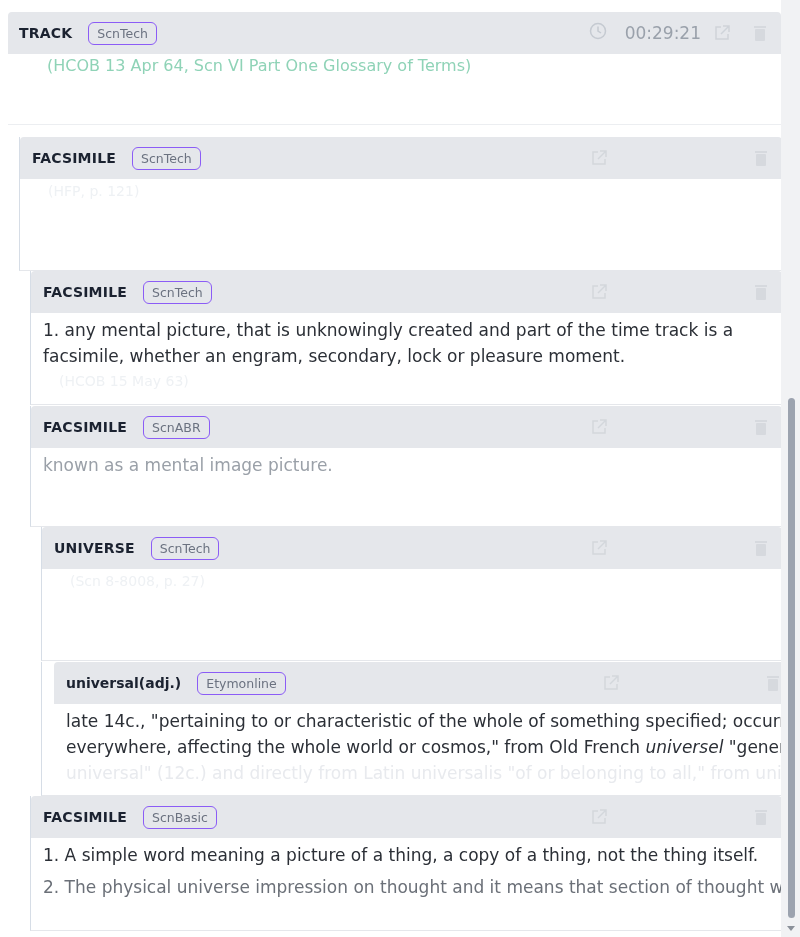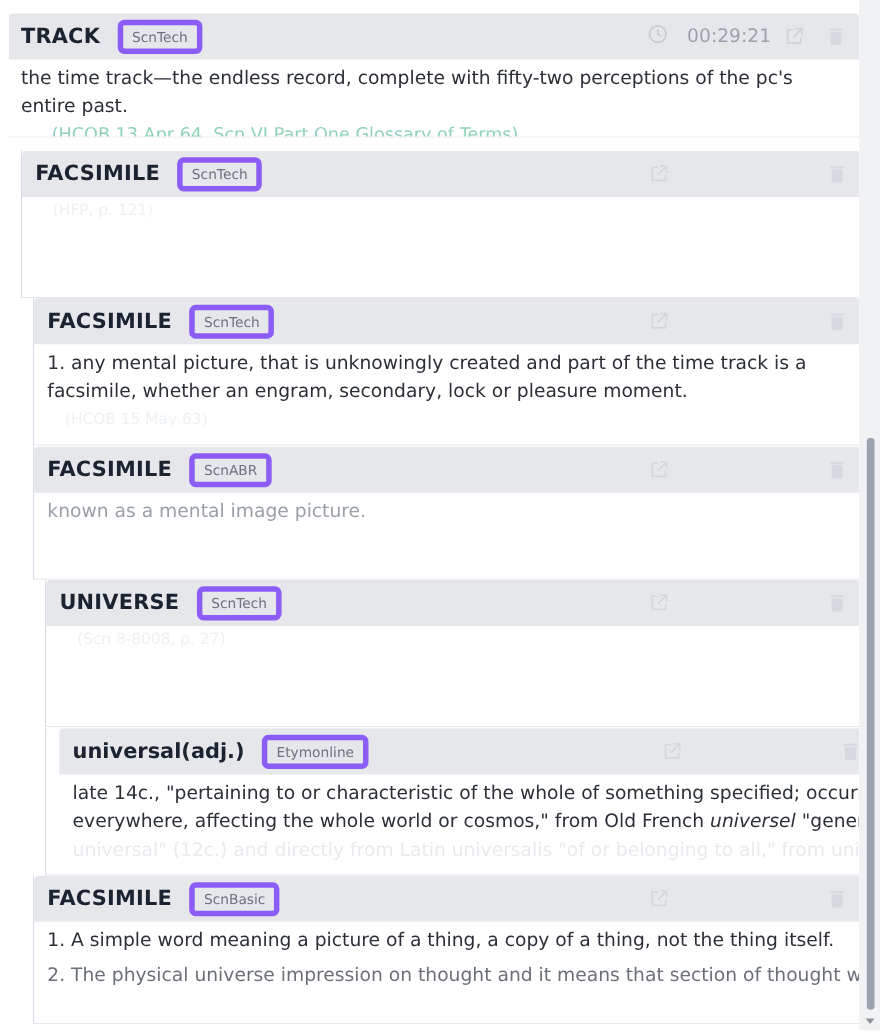--- a/index.html
+++ b/index.html
@@ -12,23 +12,23 @@
   .scroller { position:absolute; left:0; top:0; width:781px; height:937px; overflow:hidden; }
   .scrollbar-track { position:absolute; right:0; top:0; width:19px; height:937px; background:#f1f2f4; }
   .scrollbar-thumb { position:absolute; right:5px; top:398px; width:7px; height:520px; background:#9ca3af; border-radius:4px; }
   .scroll-arrow { position:absolute; right:5px; bottom:6px; width:0; height:0; border-left:4px solid transparent; border-right:4px solid transparent; border-top:5px solid #8b919a; }
 
   .card { position:absolute; background:#fff; border-left:1px solid #d6dde6; border-bottom:1px solid #e5e7eb; overflow:hidden; }
   .card-header {
     height:42px; background:#e5e7eb; border-radius:4px 4px 0 0;
     display:flex; align-items:center; padding:0 12px; box-sizing:border-box; position:relative;
   }
-  .term { font-weight:700; font-size:19px; color:#1b2230; letter-spacing:0.2px; }
+  .term { font-weight:700; font-size:14px; color:#1b2230; letter-spacing:0.2px; }
   .source-badge {
-    margin-left:16px; font-size:12.5px; color:#6b7280; border:5px solid #8b5cf6; border-radius:6px;
+    margin-left:16px; font-size:12.5px; color:#6b7280; border:1px solid #8b5cf6; border-radius:6px;
     padding:3px 8px; background:#e5e7eb;
   }
   .icons { position:absolute; right:14px; top:0; height:42px; display:flex; align-items:center; gap:40px; }
   .icon svg { display:block; }
   .timer { display:flex; align-items:center; gap:18px; color:#9aa1ab; font-size:17px; margin-right:-10px; }
   .body { padding:4px 12px 0 12px; font-size:17px; line-height:26px; color:#2b2f36; }
   .ref { font-size:16px; color:#8fd3b7; padding-left:28px; margin-top:6px; }
   .fade { color:#9aa0a8; }
   .ghost { color:#eef1f4; font-size:14px; padding-left:28px; margin-top:4px; }
   .ghost-line { color:#e8eaee; }
@@ -59,21 +59,20 @@
             </svg>
         </span>
         <span class="icon">
           <svg width="14" height="18" viewBox="0 0 14 18">
               <rect x="1" y="2" width="12" height="2" fill="#d6d9de"></rect>
               <rect x="2" y="5" width="10" height="12" rx="1" fill="#d6d9de"></rect>
             </svg>
         </span>
       </div>
     </div>
-    <div class="body" style="padding-left:11px;">the time track—the endless record, complete with fifty-two perceptions of the pc's entire past.</div>
     <div class="ref" style="padding-left:39px;margin-top:2px;">(HCOB 13 Apr 64, Scn VI Part One Glossary of Terms)</div>
   </div>
 
   <div class="card" style="left:19px;top:137px;width:762px;height:133px;">
     <div class="card-header">
       <span class="term">FACSIMILE</span>
       <span class="source-badge">ScnTech</span>
       <div class="icons" style="gap:146px;">
         <span class="icon">
           <svg width="18" height="18" viewBox="0 0 18 18">

